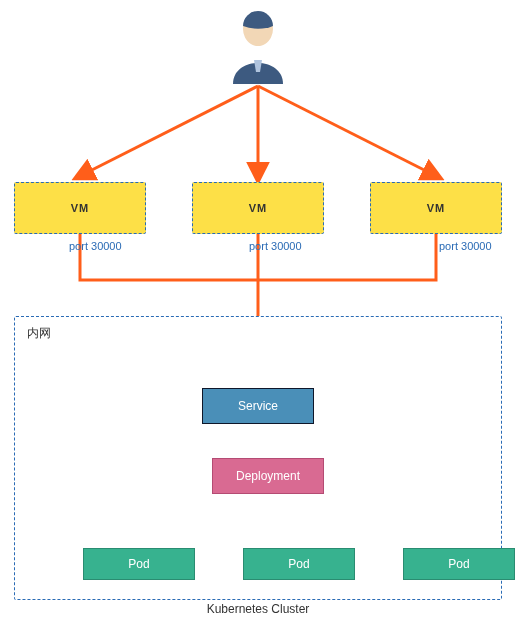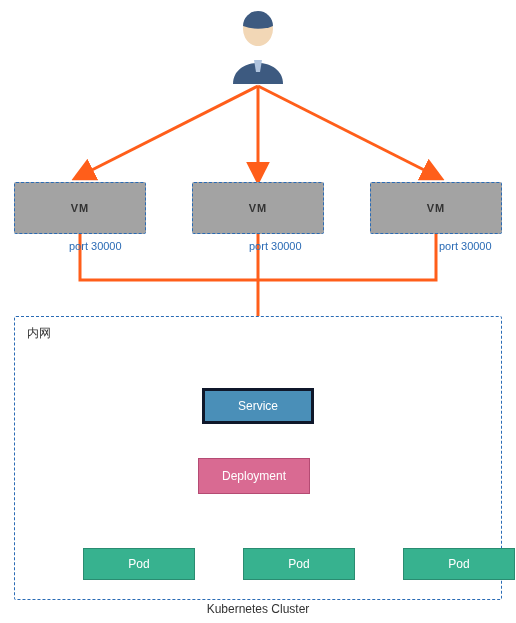--- a/index.html
+++ b/index.html
@@ -24,21 +24,21 @@
     width: 516px;
     height: 623px;
     pointer-events: none;
   }
   .node {
     position: absolute;
     box-sizing: border-box;
   }
   .vm {
     border: 1px dashed #2a6bb5;
-    background: #a3a3a3;
+    background: #fde047;
     display: flex;
     align-items: center;
     justify-content: center;
     font-size: 11px;
     font-weight: bold;
     letter-spacing: 1px;
     color: #333;
     border-radius: 2px;
   }
   .port-label {
@@ -50,21 +50,21 @@
   .box {
     display: flex;
     align-items: center;
     justify-content: center;
     font-size: 12px;
     color: #ffffff;
     box-sizing: border-box;
   }
   .service-box {
     background: #4a8fb8;
-    border: 3px solid #0f172a;
+    border: 1px solid #0f172a;
   }
   .deployment-box {
     background: #d96a92;
     border: 1px solid #b44b73;
   }
   .pod-box {
     background: #37b28f;
     border: 1px solid #2a8c71;
     margin-left: 41px;
   }
@@ -152,21 +152,21 @@
 
   <div class="node vm" style="left:370px; top:182px; width:132px; height:52px;">
     <span>VM</span>
   </div>
   <div class="port-label" style="left:418px; top:240px;">port 30000</div>
 
   <div class="node box service-box" style="left:202px; top:388px; width:112px; height:36px;">
     <span>Service</span>
   </div>
 
-  <div class="node box deployment-box" style="left:198px; top:458px; width:112px; height:36px;">
+  <div class="node box deployment-box" style="left:212px; top:458px; width:112px; height:36px;">
     <span>Deployment</span>
   </div>
 
   <div class="node box pod-box" style="left:42px; top:548px; width:112px; height:32px;">
     <span>Pod</span>
   </div>
   <div class="node box pod-box" style="left:202px; top:548px; width:112px; height:32px;">
     <span>Pod</span>
   </div>
   <div class="node box pod-box" style="left:362px; top:548px; width:112px; height:32px;">

